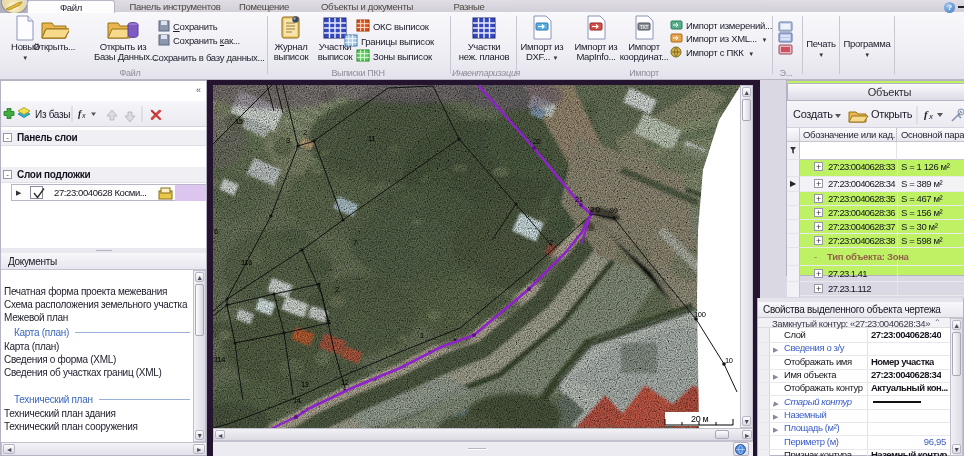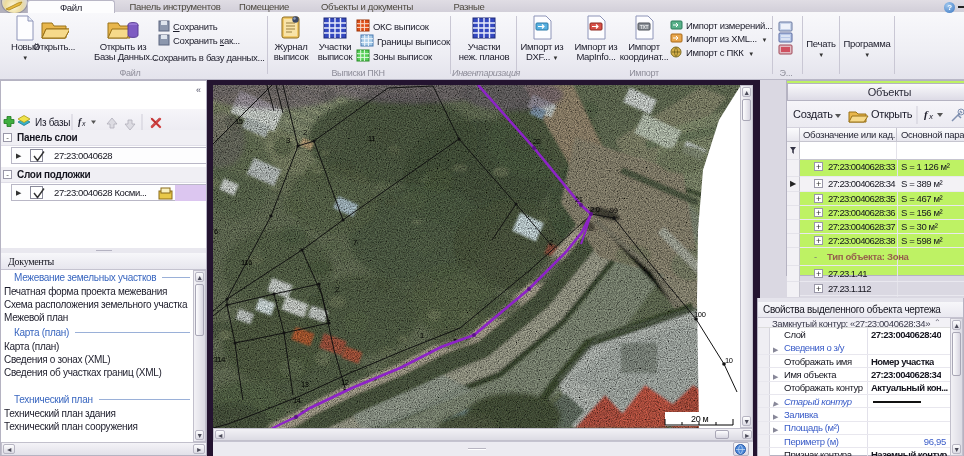--- a/index.html
+++ b/index.html
@@ -33,21 +33,21 @@
 .sbtn{position:absolute;background:linear-gradient(#fdfdfe,#dcdbe4);border:1px solid #b7b5c2;border-radius:2px;color:#4a4a58;font-size:7px;text-align:center;}
 .thumb{position:absolute;background:linear-gradient(90deg,#fdfdfe,#d7d5e0);border:1px solid #a9a7b6;border-radius:2px;}
 .thumbh{position:absolute;background:linear-gradient(#fdfdfe,#d7d5e0);border:1px solid #a9a7b6;border-radius:2px;}
 .ch{background:linear-gradient(#fbfbfd,#e8e7ee);border-right:1px solid #c6c5cf;border-bottom:1px solid #c6c5cf;font-size:9.5px;color:#2a2a38;white-space:nowrap;overflow:hidden;}
 .mk{width:13px;background:#f2f1f5;border-right:1px solid #c6c5cf;border-bottom:1px solid #e4e3ea;}
 .gc{background:#fff;border-right:1px solid #e4e3ea;border-bottom:1px solid #c6c5cf;}
 .orow{left:13px;width:179px;border-bottom:1px solid #e9e8ef;line-height:14px;font-size:9.5px;white-space:nowrap;}
 .orow .xb{position:absolute;left:14px;top:2px;width:9px;height:9px;border:1px solid #9a98a8;background:#fff;font-size:9px;line-height:8px;text-align:center;color:#333;}
 .orow .ot{position:absolute;left:28px;letter-spacing:-0.6px;}
 .orow .ov{position:absolute;left:101px;letter-spacing:-0.4px;}
-.prow{left:0px;width:192px;height:27px;border-bottom:1px solid #e8e7ee;line-height:13px;font-size:9.5px;white-space:nowrap;}
+.prow{left:0px;width:192px;height:15px;border-bottom:1px solid #e8e7ee;line-height:13px;font-size:9.5px;white-space:nowrap;}
 .prow .pn{position:absolute;left:26px;top:0;letter-spacing:-0.4px;}
 .prow .pb{color:#3a5cc8;}
 .prow .pa{position:absolute;left:15px;top:2px;font-size:7px;color:#889;}
 .prow .pv{position:absolute;left:113px;top:0;white-space:nowrap;overflow:hidden;max-width:79px;font-size:9.5px;letter-spacing:-0.5px;}
 .dsec{left:13px;right:17px;color:#3a67c0;white-space:nowrap;font-size:10px;display:flex;align-items:center;}
 .dsec::after{content:"";flex:1;margin-left:6px;height:1px;background:#9ab0d8;}
 .ditem{left:3px;color:#1c1c2a;white-space:nowrap;font-size:10px;}
 </style></head>
 <body>
 
@@ -127,21 +127,21 @@
     <svg class="ic" width="26" height="26">
         <rect x="2" y="3" width="22" height="20" fill="#3448c0" stroke="#1e2a78"></rect>
         <path d="M7.5 3v20M13 3v20M18.5 3v20M2 8h22M2 13h22M2 18h22" stroke="#e8ecfa" stroke-width="1.4"></path>
       </svg>
     Участки<br>выписок
   </div>
   <div class="smallitem" style="left:356px;top:6px;"><svg class="sic" width="14" height="13">
         <rect x="1" y="1" width="12" height="11" fill="#e05018" stroke="#9a3408"></rect>
         <path d="M4.7 1v11M8.4 1v11M1 4.7h12M1 8.4h12" stroke="#fae0d0" stroke-width="1"></path>
       </svg>ОКС выписок</div>
-  <div class="smallitem" style="left:360px;top:21px;"><svg class="sic" width="14" height="13">
+  <div class="smallitem" style="left:344px;top:21px;"><svg class="sic" width="14" height="13">
         <rect x="1" y="1" width="12" height="11" fill="#a8cce8" stroke="#4878b0"></rect>
         <path d="M4.7 1v11M8.4 1v11M1 4.7h12M1 8.4h12" stroke="#f0f6fc" stroke-width="1"></path>
       </svg>Границы выписок</div>
   <div class="smallitem" style="left:356px;top:36px;"><svg class="sic" width="14" height="13">
         <rect x="1" y="1" width="12" height="11" fill="#58d058" stroke="#2a8a2a"></rect>
         <path d="M4.7 1v11M8.4 1v11M1 4.7h12M1 8.4h12" stroke="#e0fae0" stroke-width="1"></path>
       </svg>Зоны выписок</div>
 
   <div class="bigbtn" style="left:458px;width:52px;">
     <svg class="ic" width="26" height="26">
@@ -202,78 +202,69 @@
       </svg></div>
   <div class="bigbtn" style="left:806px;top:26px;width:30px;">Печать<br><span class="darr">▼</span></div>
   <div class="bigbtn" style="left:843px;top:26px;width:48px;">Программа<br><span class="darr">▼</span></div>
 </div>
 
 <div class="abs" id="dark"></div>
 <div class="abs" id="darkL"></div>
 
 <div class="abs" id="leftpanel" style="left:0;top:80px;width:207px;height:376px;background:#fff;border:1px solid #b5b3c2;overflow:hidden;">
   <div class="abs" style="left:195px;top:4px;color:#55556a;font-size:9px;">«</div>
-  <div class="ptool" style="left:0;top:20px;width:206px;height:26px;margin-top:8px;">
+  <div class="ptool" style="left:0;top:20px;width:206px;height:26px;">
     <svg width="206" height="26">
       <path d="M3 10.5 h3 v-3 h4 v3 h3 v4 h-3 v3 h-4 v-3 h-3 z" fill="#3fae3f" stroke="#1f7a1f" stroke-width="0.8"></path>
       <path d="M17 13 l6 -3.5 l6 3.5 l-6 3.5 z" fill="#38b0c8" stroke="#1a7a90" stroke-width="0.8"></path>
         <path d="M17 10 l6 -3.5 l6 3.5 l-6 3.5 z" fill="#f0e24a" stroke="#a89a18" stroke-width="0.8"></path>
       <text x="34" y="17" font-size="10" letter-spacing="-0.3" fill="#1c1c2a" font-family="Liberation Sans">Из базы</text>
       <line x1="71" y1="5" x2="71" y2="21" stroke="#cfcdd8"></line>
       <text x="77" y="16" font-size="10" font-style="italic" font-weight="bold" fill="#1c1c2a" font-family="Liberation Serif">f</text>
         <text x="81" y="17" font-size="7" font-style="italic" fill="#1c1c2a">x</text>
       <path d="M90 11.5 l5 0 l-2.5 3.5 z" fill="#555"></path>
       <path d="M106 15 l5 -6 l5 6 h-3 v4 h-4 v-4 z" fill="#dcdbe2" stroke="#b0aeba" stroke-width="0.8"></path>
       <path d="M124 15 l5 6 l5 -6 h-3 v-4 h-4 v4 z" fill="#dcdbe2" stroke="#b0aeba" stroke-width="0.8"></path>
       <line x1="141" y1="5" x2="141" y2="21" stroke="#cfcdd8"></line>
       <path d="M151 10 l8 8 m0 -8 l-8 8" stroke="#d04040" stroke-width="2.4" stroke-linecap="round"></path>
         <path d="M150 9 l8 8 m0 -8 l-8 8" stroke="#a02020" stroke-width="1" stroke-linecap="round" opacity="0.5"></path>
     </svg>
   </div>
   <div class="abs" style="left:0;top:49px;width:206px;height:16px;background:#f0eff4;border-bottom:1px solid #e0dee8;">
     <span class="abs" style="left:2px;top:3px;width:9px;height:9px;border:1px solid #9a98a8;background:#fff;font-size:8px;line-height:7px;text-align:center;color:#444;">-</span>
     <b style="position:absolute;left:16px;top:2px;">Панель слои</b>
   </div>
-  <div class="abs" style="left:10px;top:66px;width:196px;height:17px;border:1px solid #b9b7c6;background:#fdfdfe;">
-    <span class="abs" style="left:4px;top:4px;font-size:7px;color:#333;">▶</span>
-    <span class="abs" style="left:18px;top:1px;width:13px;height:13px;border:1px solid #8a8a9a;background:#fff;"></span>
-    <svg class="abs" style="left:19px;top:1px;" width="15" height="15">
-        <path d="M3 7 l3.5 4.5 l6.5 -9" stroke="#333" stroke-width="1.4" fill="none"></path>
-      </svg>
-    <span class="abs" style="left:42px;top:2px;font-size:9.5px;letter-spacing:-0.4px;">27:23:0040628</span>
-  </div>
   <div class="abs" style="left:0;top:86px;width:206px;height:16px;background:#f0eff4;border-bottom:1px solid #e0dee8;">
     <span class="abs" style="left:2px;top:3px;width:9px;height:9px;border:1px solid #9a98a8;background:#fff;font-size:8px;line-height:7px;text-align:center;color:#444;">-</span>
     <b style="position:absolute;left:16px;top:2px;">Слои подложки</b>
   </div>
   <div class="abs" style="left:10px;top:103px;width:196px;height:17px;border:1px solid #b9b7c6;background:#fdfdfe;">
     <span class="abs" style="left:4px;top:4px;font-size:7px;color:#333;">▶</span>
     <span class="abs" style="left:18px;top:1px;width:13px;height:13px;border:1px solid #8a8a9a;background:#fff;"></span>
     <svg class="abs" style="left:19px;top:1px;" width="15" height="15">
         <path d="M3 7 l3.5 4.5 l6.5 -9" stroke="#333" stroke-width="1.4" fill="none"></path>
       </svg>
     <span class="abs" style="left:42px;top:2px;font-size:9.5px;letter-spacing:-0.4px;">27:23:0040628 Косми...</span>
     <svg class="abs" style="left:146px;top:1px;" width="16" height="15">
         <rect x="1" y="5" width="13" height="8" fill="#e8c848" stroke="#8a6a18"></rect>
         <rect x="3" y="2" width="9" height="5" fill="#f8f0c0" stroke="#8a6a18"></rect>
       </svg>
     <span class="abs" style="left:163px;top:0;width:32px;height:16px;background:#dcc6f0;"></span>
   </div>
   <div class="abs" style="left:0;top:167px;width:206px;height:5px;background:#e9e8ef;">
       <span class="abs" style="left:95px;top:2px;width:16px;height:1px;background:#b5b3c2;"></span>
     </div>
-  <div class="abs" style="left:0;top:172px;width:206px;height:17px;background:linear-gradient(#f7f7fa,#e7e6ee);border-bottom:1px solid #c5c3d0;line-height:17px;font-family:Liberation Serif, serif;"><span style="margin-left:7px;">Документы</span></div>
+  <div class="abs" style="left:0;top:172px;width:206px;height:17px;background:linear-gradient(#f7f7fa,#e7e6ee);border-bottom:1px solid #c5c3d0;line-height:17px;"><span style="margin-left:7px;">Документы</span></div>
   <div class="abs" id="doclist" style="left:0;top:189px;width:206px;height:172px;background:#fff;font-size:11px;">
-    <div class="abs dsec" style="top:2px;">Межевание земельных участков</div>
     <div class="abs ditem" style="top:16px;">Печатная форма проекта межевания</div>
     <div class="abs ditem" style="top:29px;">Схема расположения земельного участка</div>
     <div class="abs ditem" style="top:42px;">Межевой план</div>
     <div class="abs dsec" style="top:57px;">Карта (план)</div>
     <div class="abs ditem" style="top:71px;">Карта (план)</div>
-    <div class="abs ditem" style="top:84px;">Сведения о зонах (XML)</div>
+    <div class="abs ditem" style="top:84px;">Сведения о форма (XML)</div>
     <div class="abs ditem" style="top:97px;">Сведения об участках границ (XML)</div>
     <div class="abs dsec" style="top:124px;">Технический план</div>
     <div class="abs ditem" style="top:138px;">Технический план здания</div>
     <div class="abs ditem" style="top:151px;">Технический план сооружения</div>
     <div class="abs sb" style="left:192px;top:0px;width:13px;height:172px;">
       <span class="sbtn" style="left:1px;top:1px;width:9px;height:10px;line-height:10px;">▲</span>
       <span class="sbtn" style="left:1px;top:159px;width:9px;height:10px;line-height:10px;">▼</span>
       <span class="thumb" style="left:1px;top:13px;width:9px;height:52px;"></span>
     </div>
   </div>
@@ -731,21 +722,21 @@
         <span class="pn">Отображать контур</span>
         <b class="pv">Актуальный кон...</b>
       </div>
     <div class="abs prow" style="top:76.7px;font-style:italic;">
         <span class="pa">▶</span>
         <span class="pn pb">Старый контур</span>
         <span class="abs" style="left:115px;top:6px;width:48px;height:2px;background:#111;"></span>
       </div>
     <div class="abs prow" style="top:90.1px;">
         <span class="pa">▶</span>
-        <span class="pn pb">Заливка</span>
+        <span class="pn pb">Наземный</span>
       </div>
     <div class="abs prow" style="top:103.4px;">
         <span class="pa">▶</span>
         <span class="pn pb">Площадь (м²)</span>
       </div>
     <div class="abs prow" style="top:116.8px;">
         <span class="pn pb">Периметр (м)</span>
         <span class="abs" style="right:4px;top:0;color:#3a5cc8;">96,95</span>
       </div>
     <div class="abs prow" style="top:130.1px;border-bottom:none;">

